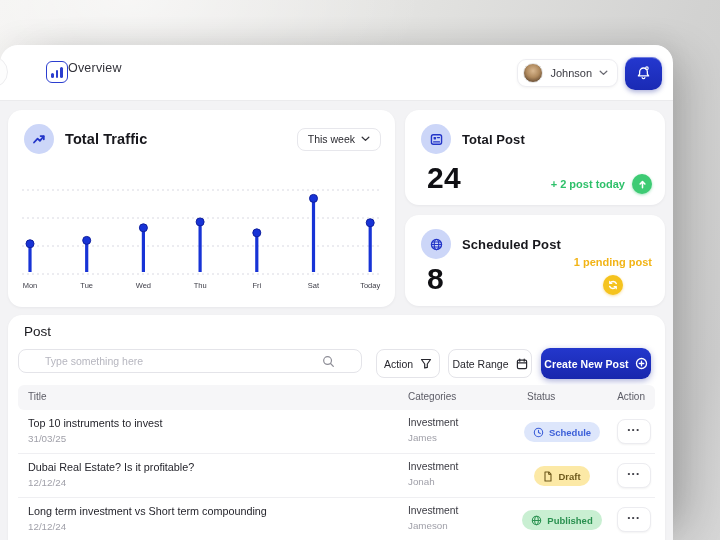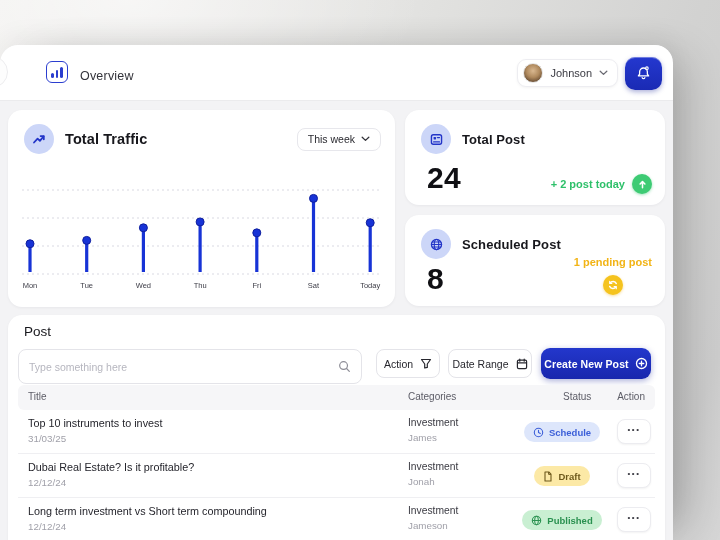--- a/index.html
+++ b/index.html
@@ -14,21 +14,21 @@
 
   .window {
     position:absolute; left:0; top:45px; width:673px; height:495px;
     background:#f3f3f5; border-radius:18px 18px 0 0; overflow:hidden;
     box-shadow: 26px 0 44px -14px rgba(0,0,0,.20), 0 -8px 26px rgba(0,0,0,.05);
   }
 
   
   .hdr { position:absolute; left:0; top:0; width:100%; height:55px; background:#ffffff; border-radius:18px 18px 0 0; box-shadow:0 1px 0 rgba(0,0,0,.03); }
   .edge-arc { position:absolute; left:-24px; top:11px; width:32px; height:32px; border-radius:50%; background:#fdfdfd; border:1px solid #ececee; }
-  .brand { position:absolute; left:46px; top:16px; display:flex; align-items:flex-end; gap:12px; }
+  .brand { position:absolute; left:46px; top:16px; display:flex; align-items:flex-start; gap:0; }
   .brand-icon { width:22px; height:22px; border:1.7px solid #2b3ecf; border-radius:6px; display:flex; align-items:flex-end; justify-content:center; gap:2px; padding-bottom:4px; }
   .brand-icon i { display:block; width:2.4px; border-radius:2px; background:#2b3ecf; }
   .hdr-title { font-size:12.5px; color:#33333a; font-weight:500; letter-spacing:.2px; }
 
   .user-chip { position:absolute; right:55px; top:14px; height:28px; padding:0 9px 0 5px; background:#fff; border:1px solid #ededf1; border-radius:9px; display:flex; align-items:center; gap:7px; box-shadow:0 1px 3px rgba(0,0,0,.05); cursor:pointer; }
   .avatar { width:20px; height:20px; border-radius:50%; background:radial-gradient(circle at 50% 38%,#d9b890 0%,#b08a5e 45%,#6e5237 78%,#4d3a27 100%); border:1px solid #e5e5e5; }
   .user-name { font-size:11px; color:#3a3a42; font-weight:500; }
   .bell-btn { position:absolute; right:11px; top:12px; width:37px; height:33px; border:none; border-radius:10px; background:linear-gradient(180deg,#2438cf 0%,#1a2ab4 100%); box-shadow:inset 0 1px 0 rgba(255,255,255,.35), 0 2px 5px rgba(20,32,150,.35); display:flex; align-items:center; justify-content:center; cursor:pointer; }
 
   
@@ -47,33 +47,33 @@
   .stat-note { position:absolute; right:13px; bottom:11px; display:flex; align-items:center; gap:7px; font-size:11px; font-weight:600; }
   .stat-note.green { color:#2ec06a; }
   .stat-note.amber { color:#f2b416;flex-direction:column; }
   .note-circle { width:20px; height:20px; border-radius:50%; display:flex; align-items:center; justify-content:center; }
   .note-circle.green { background:#3ecb74; box-shadow:0 1px 3px rgba(46,192,106,.45); }
   .note-circle.amber { background:#f5c31e; box-shadow:0 1px 3px rgba(242,180,22,.45); }
 
   
   .post-panel { left:8px; top:270px; width:657px; height:240px; border-radius:14px 14px 0 0; }
   .panel-title { position:absolute; left:16px; top:9px; font-size:13.5px; font-weight:400; color:#17171c; }
-  .search-box { position:absolute; left:10px; top:34px; width:344px; height:35px; border:1px solid #e4e4e9; border-radius:8px; background:#fff; display:flex; align-items:center; padding:0 10px; gap:8px; }
+  .search-box { position:absolute; left:10px; top:34px; width:344px; height:24px; border:1px solid #e4e4e9; border-radius:8px; background:#fff; display:flex; align-items:center; padding:0 26px; gap:8px; }
   .search-box input { flex:1; border:none; outline:none; font-size:10.5px; color:#3a3a42; font-family:inherit; background:transparent; }
   .search-box input::placeholder { color:#b6b6bf; }
   .btn-light { position:absolute; top:34px; height:29px; background:#fff; border:1px solid #e4e4e9; border-radius:8px; display:flex; align-items:center; justify-content:center; gap:7px; font-size:10.5px; font-weight:500; color:#27272e; cursor:pointer; font-family:inherit; }
   .btn-filter { left:368px; width:64px; }
   .btn-date { left:440px; width:84px; }
   .btn-primary { position:absolute; left:533px; top:33px; width:110px; height:31px; border:none; border-radius:9px; background:linear-gradient(180deg,#2337cc 0%,#1826ad 100%); color:#fff; font-size:10.5px; font-weight:700; display:flex; align-items:center; justify-content:center; gap:6px; cursor:pointer; box-shadow:0 2px 6px rgba(20,32,150,.35); font-family:inherit; letter-spacing:.1px;text-align:right; }
 
   .thead { position:absolute; left:10px; top:70px; width:637px; height:25px; background:#f6f6f8; border-radius:6px; }
   .th { position:absolute; top:6px; font-size:10px; color:#5c5c66; font-weight:400; }
   .th-title { left:10px; }
   .th-cat { left:390px; }
-  .th-status { left:509px;margin-left:36px; }
+  .th-status { left:509px; }
   .th-action { right:10px; }
 
   .tbody { position:absolute; left:10px; top:95px; width:637px; }
   .trow { position:relative; height:44px; border-bottom:1px solid #efeff2; }
   .cell-title { position:absolute; left:10px; top:7px; }
   .cell-title .t1 { font-size:10.8px; color:#25252c; font-weight:500; }
   .cell-title .t2 { font-size:9.8px; color:#a0a0a9; margin-top:4px; }
   .cell-cat { position:absolute; left:390px; top:7px; }
   .cell-cat .c1 { font-size:10.3px; color:#3a3a42; font-weight:500; }
   .cell-cat .c2 { font-size:9.8px; color:#a0a0a9; margin-top:4px; }

